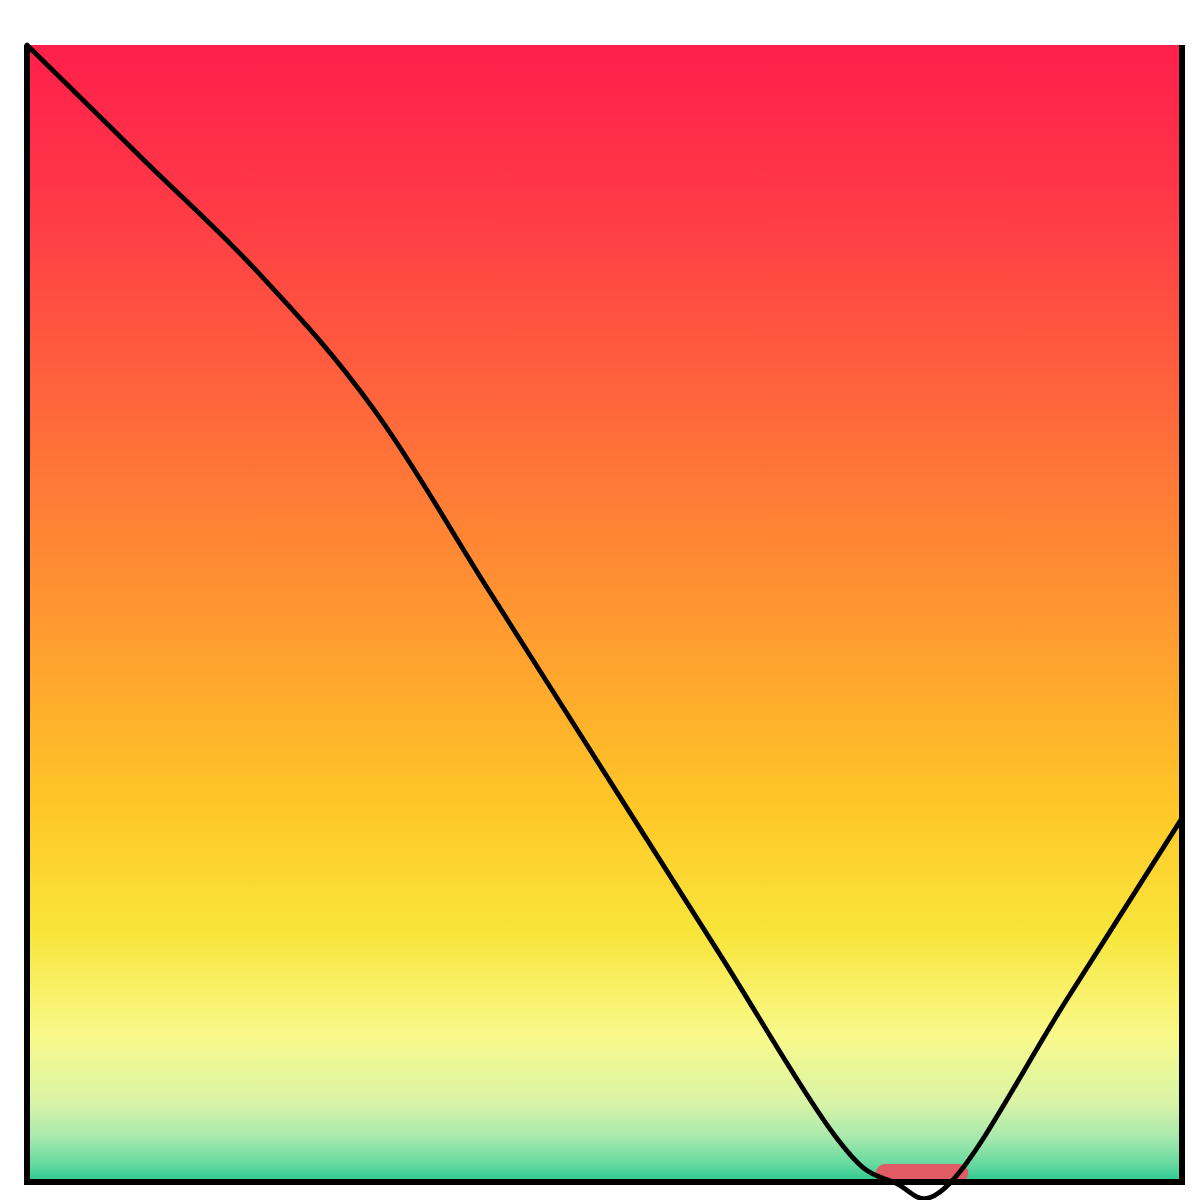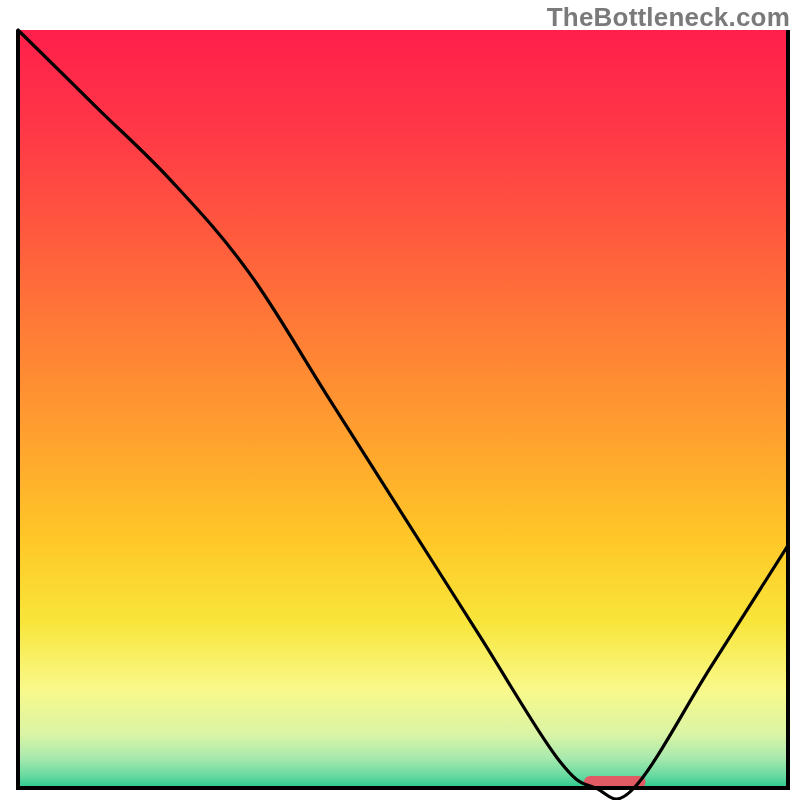--- a/index.html
+++ b/index.html
@@ -33,21 +33,20 @@
     width: 800px;
     height: 800px;
     display: block;
   }
 </style>
 </head>
 <body>
 
 <div class="canvas">
 
-  <div class="watermark">TheBottleneck.com</div>
 
   <svg class="plot" viewBox="0 0 800 800">
     <defs>
       <linearGradient id="bg-grad" x1="0" y1="0" x2="0" y2="1">
       <stop offset="0.00%" stop-color="#ff1f4b"></stop>
           <stop offset="13.00%" stop-color="#ff3747"></stop>
           <stop offset="27.00%" stop-color="#ff5a3e"></stop>
           <stop offset="40.00%" stop-color="#ff7d36"></stop>
           <stop offset="53.00%" stop-color="#ff9f2f"></stop>
           <stop offset="67.00%" stop-color="#ffc727"></stop>

